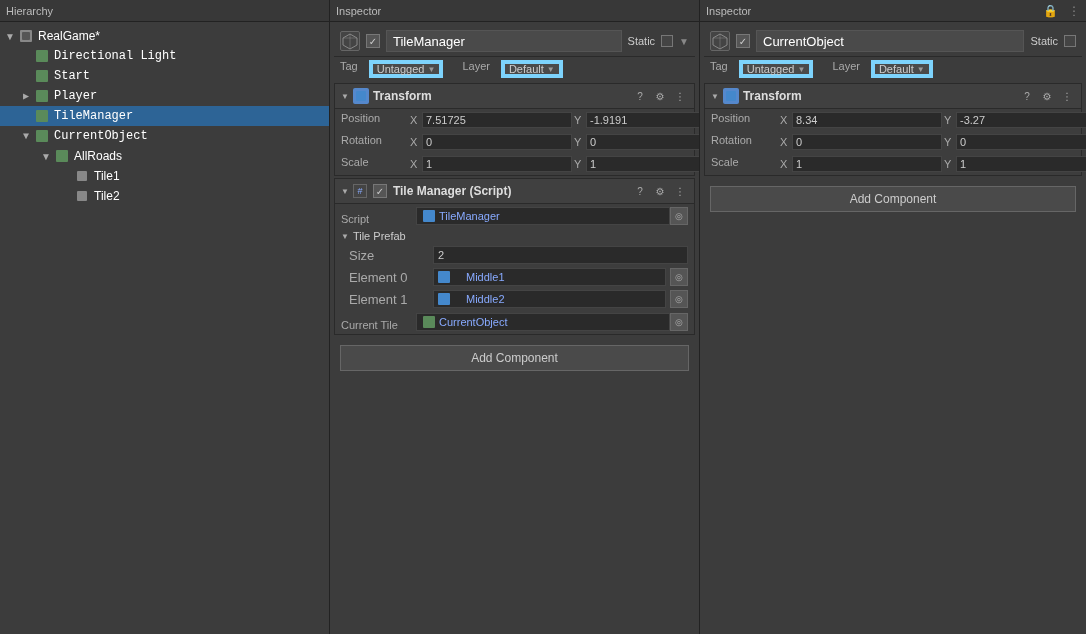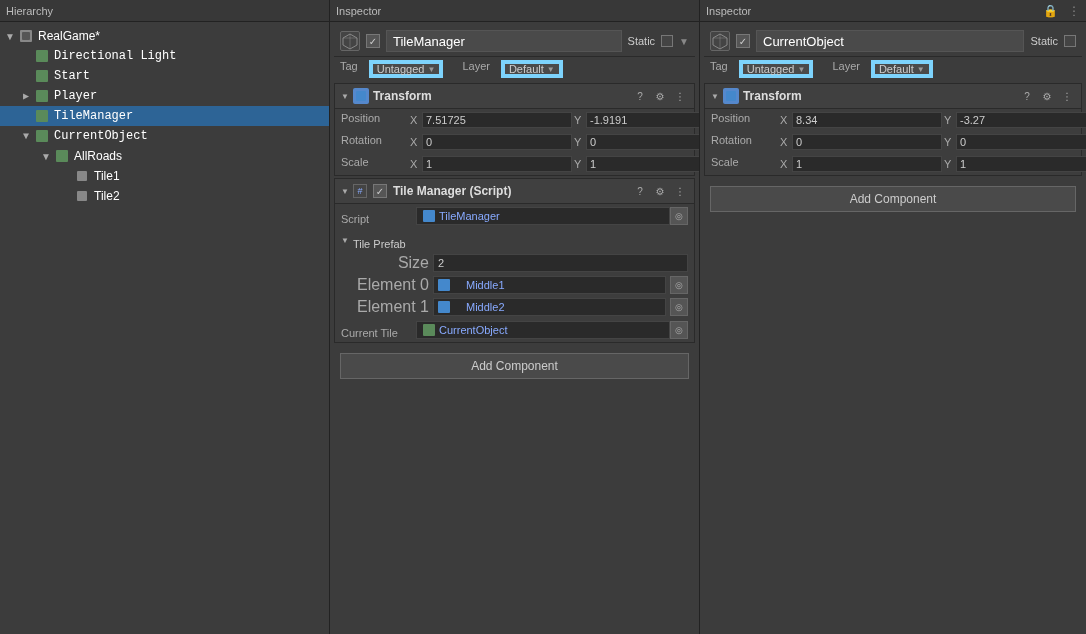--- a/index.html
+++ b/index.html
@@ -267,34 +267,32 @@
     .section-sub-header {
       display: flex;
       align-items: center;
       padding: 2px 6px;
       gap: 4px;
       background: #3d3d3d;
     }
     .section-sub-title {
       font-size: 11px;
       color: #ccc;
-      margin-top: 8px;
     }
 
     .field-row {
       display: flex;
       align-items: center;
       padding: 2px 6px 2px 14px;
       gap: 4px;
     }
     .field-label {
       width: 80px;
-      font-size: 16px;
-      color: #aaa;
-      text-align: right;
+      font-size: 13px;
+      color: #aaa;
     }
     .field-value {
       background: #2a2a2a;
       border: 1px solid #444;
       color: #ccc;
       font-size: 11px;
       padding: 1px 4px;
       height: 18px;
       flex: 1;
     }

